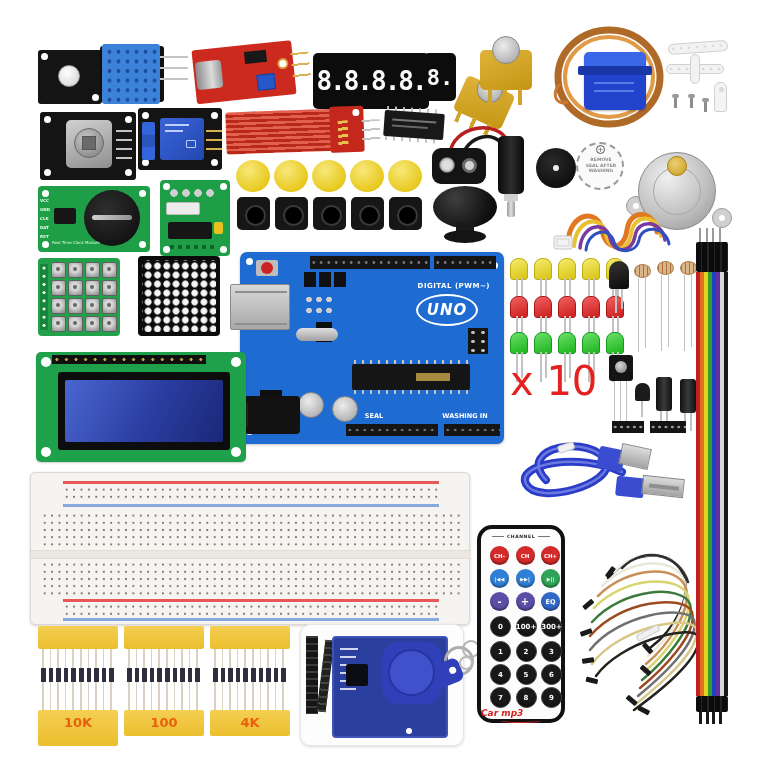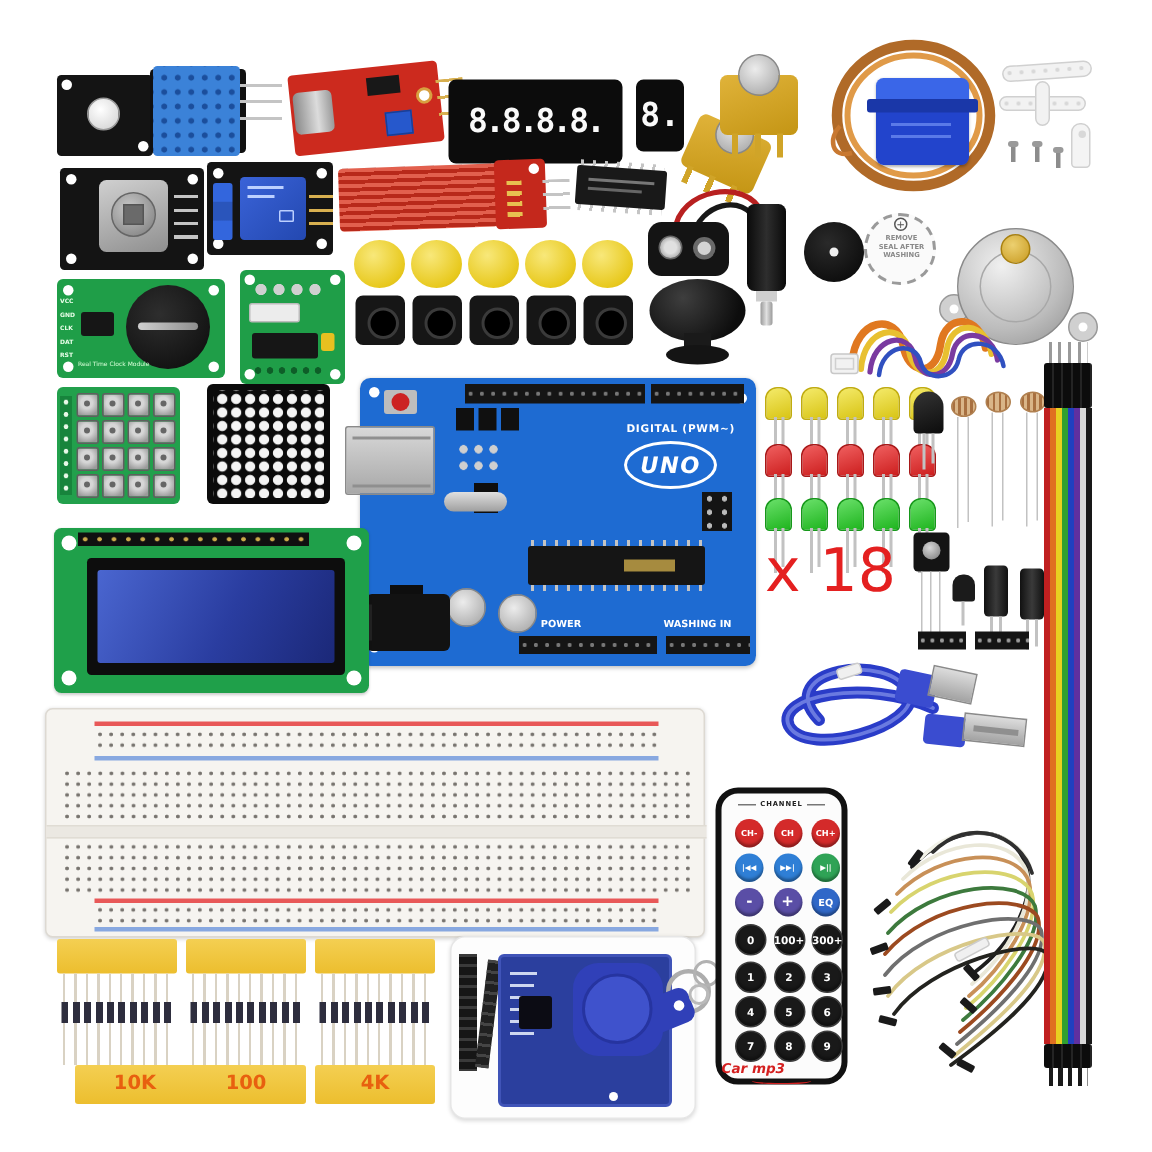--- a/index.html
+++ b/index.html
@@ -62,21 +62,21 @@
 
   <div class="abs" style="left:194px;top:42px;width:104px;height:60px;transform:rotate(-6deg);">
     <div class="abs" style="left:0;top:3px;width:100px;height:54px;background:#cc2a1e;border-radius:3px;"></div>
     <div class="abs" style="left:2px;top:15px;width:26px;height:28px;border-radius:4px;background:linear-gradient(90deg,#8a8a8a,#dcdcdc 60%,#9a9a9a);"></div>
     <div class="abs" style="left:52px;top:10px;width:22px;height:12px;background:#181818;"></div>
     <div class="abs" style="left:62px;top:34px;width:18px;height:16px;background:#2658cc;border:1px solid #1a3e96;"></div>
     <div class="abs" style="left:84px;top:20px;width:11px;height:11px;border-radius:50%;background:#fff;border:2px solid #d8a040;"></div>
     <div class="abs" style="left:98px;top:16px;width:18px;height:28px;background-image:repeating-linear-gradient(180deg,#d8b050 0 2px,rgba(0,0,0,0) 2px 11px);"></div>
   </div>
 
-  <div class="abs seg" style="left:299px;top:53px;width:116px;height:56px;font-size:22px;letter-spacing:-2px;">
+  <div class="abs seg" style="left:313px;top:53px;width:116px;height:56px;font-size:26px;letter-spacing:-2px;">
     <span>8.8.8.8.</span>
   </div>
   <div class="abs seg" style="left:424px;top:53px;width:32px;height:48px;font-size:22px;">
     <span>8.</span>
   </div>
 
   <div class="abs" style="left:456px;top:76px;width:58px;height:54px;transform:rotate(24deg);">
     <div class="abs" style="left:2px;top:8px;width:52px;height:38px;background:linear-gradient(160deg,#e0b33a,#c49514);border-radius:5px;"></div>
     <div class="abs" style="left:15px;top:0;width:26px;height:26px;border-radius:50%;background:radial-gradient(circle at 40% 35%,#e8e8e8,#9f9f9f);border:1px solid #888;"></div>
     <div class="abs" style="left:8px;top:44px;width:40px;height:12px;background-image:repeating-linear-gradient(90deg,#d0a428 0 4px,rgba(0,0,0,0) 4px 16px);"></div>
@@ -296,21 +296,21 @@
     <div class="abs" style="left:56px;top:76px;width:42px;height:13px;background:linear-gradient(180deg,#e0e0e0,#9f9f9f);border-radius:7px;"></div>
     <div class="abs" style="left:228px;top:76px;width:20px;height:26px;background:#141414;background-image:radial-gradient(circle,#bbb 1.6px,rgba(0,0,0,0) 2px);background-size:10px 9px;"></div>
     <div class="abs" style="left:112px;top:112px;width:118px;height:26px;background:#151515;border-radius:2px;">
       <div class="abs pinrow-h" style="left:2px;top:-4px;width:114px;height:4px;"></div>
       <div class="abs pinrow-h" style="left:2px;top:26px;width:114px;height:4px;"></div>
       <div class="abs" style="left:64px;top:9px;width:34px;height:8px;background:#caa94a;opacity:.8;"></div>
     </div>
     <div class="abs" style="left:20px;top:138px;width:22px;height:26px;background:#0e0e0e;"></div>
     <div class="abs" style="left:58px;top:140px;width:26px;height:26px;border-radius:50%;background:radial-gradient(circle at 40% 35%,#ececec,#a0a0a0);border:1px solid #888;"></div>
     <div class="abs" style="left:92px;top:144px;width:26px;height:26px;border-radius:50%;background:radial-gradient(circle at 40% 35%,#ececec,#a0a0a0);border:1px solid #888;"></div>
-    <div class="abs" style="left:108px;top:160px;width:52px;height:8px;font-size:6.5px;font-weight:bold;color:#fff;text-align:center;">POWER</div>
+    <div class="abs" style="left:108px;top:160px;width:52px;height:8px;font-size:6.5px;font-weight:bold;color:#fff;text-align:center;">SEAL</div>
     <div class="abs" style="left:196px;top:160px;width:58px;height:8px;font-size:6.5px;font-weight:bold;color:#fff;text-align:center;">WASHING IN</div>
     <div class="abs" style="left:106px;top:172px;width:92px;height:12px;background:#151515;background-image:radial-gradient(circle,#777 1.2px,rgba(0,0,0,0) 1.6px);background-size:7.5px 12px;"></div>
     <div class="abs" style="left:204px;top:172px;width:56px;height:12px;background:#151515;background-image:radial-gradient(circle,#777 1.2px,rgba(0,0,0,0) 1.6px);background-size:7.5px 12px;"></div>
   </div>
 
   <div class="abs" style="left:230px;top:284px;width:60px;height:46px;background:linear-gradient(180deg,#d8d8d8,#a8a8a8);border:1px solid #8a8a8a;border-radius:2px;">
     <div class="abs" style="left:4px;top:6px;width:52px;height:2px;background:#8f8f8f;"></div>
     <div class="abs" style="left:4px;top:38px;width:52px;height:2px;background:#8f8f8f;"></div>
   </div>
   <div class="abs" style="left:244px;top:396px;width:56px;height:38px;background:#121212;border-radius:4px;">
@@ -377,21 +377,21 @@
     <div class="abs" style="left:23px;top:3px;width:17px;height:14px;border-radius:50%;background:#d9b588;border:1px solid #b08050;background-image:repeating-linear-gradient(90deg,#a87040 0 1.5px,rgba(0,0,0,0) 1.5px 4px);"></div>
     <div class="abs" style="left:46px;top:3px;width:17px;height:14px;border-radius:50%;background:#d9b588;border:1px solid #b08050;background-image:repeating-linear-gradient(90deg,#a87040 0 1.5px,rgba(0,0,0,0) 1.5px 4px);"></div>
     <div class="leg" style="left:4px;top:20px;height:74px;width:1px;"></div>
       <div class="leg" style="left:11px;top:20px;height:70px;width:1px;"></div>
     <div class="leg" style="left:27px;top:17px;height:76px;width:1px;"></div>
       <div class="leg" style="left:34px;top:17px;height:72px;width:1px;"></div>
     <div class="leg" style="left:50px;top:17px;height:76px;width:1px;"></div>
       <div class="leg" style="left:57px;top:17px;height:72px;width:1px;"></div>
   </div>
 
-  <div class="abs" style="left:510px;top:358px;width:120px;height:52px;color:#e42020;font-size:40px;">x 18</div>
+  <div class="abs" style="left:510px;top:358px;width:120px;height:52px;color:#e42020;font-size:40px;">x 10</div>
 
   <div class="abs" style="left:609px;top:355px;width:24px;height:26px;background:#141414;border-radius:3px;">
     <div class="abs" style="left:6px;top:6px;width:12px;height:12px;border-radius:50%;background:radial-gradient(circle at 40% 35%,#d8d8d8,#777);"></div>
   </div>
   <div class="leg" style="left:614px;top:381px;height:42px;width:1px;"></div>
   <div class="leg" style="left:620px;top:381px;height:46px;width:1px;"></div>
   <div class="leg" style="left:626px;top:381px;height:42px;width:1px;"></div>
 
   <div class="abs" style="left:635px;top:383px;width:15px;height:18px;border-radius:7px 7px 2px 2px;background:#1b1b1b;"></div>
   <div class="leg" style="left:641px;top:401px;height:16px;"></div>
@@ -443,21 +443,21 @@
   <div class="abs" style="left:38px;top:626px;width:254px;height:112px;">
     <div class="band" style="left:0;top:0;width:80px;height:23px;"></div>
     <div class="band" style="left:86px;top:0;width:80px;height:23px;"></div>
     <div class="band" style="left:172px;top:0;width:80px;height:23px;"></div>
     <div class="abs resist-leads" style="left:4px;top:23px;width:73px;height:61px;"></div>
     <div class="abs resist-leads" style="left:90px;top:23px;width:73px;height:61px;"></div>
     <div class="abs resist-leads" style="left:176px;top:23px;width:73px;height:61px;"></div>
     <div class="abs resist-bodies" style="left:3px;top:42px;width:74px;height:14px;"></div>
     <div class="abs resist-bodies" style="left:89px;top:42px;width:74px;height:14px;"></div>
     <div class="abs resist-bodies" style="left:175px;top:42px;width:74px;height:14px;"></div>
-    <div class="band" style="left:12px;top:84px;width:80px;height:26px;">
+    <div class="band" style="left:0;top:84px;width:80px;height:36px;">
         <div class="band-label">10K</div>
       </div>
     <div class="band" style="left:86px;top:84px;width:80px;height:26px;">
         <div class="band-label">100</div>
       </div>
     <div class="band" style="left:172px;top:84px;width:80px;height:26px;">
         <div class="band-label">4K</div>
       </div>
   </div>
 

